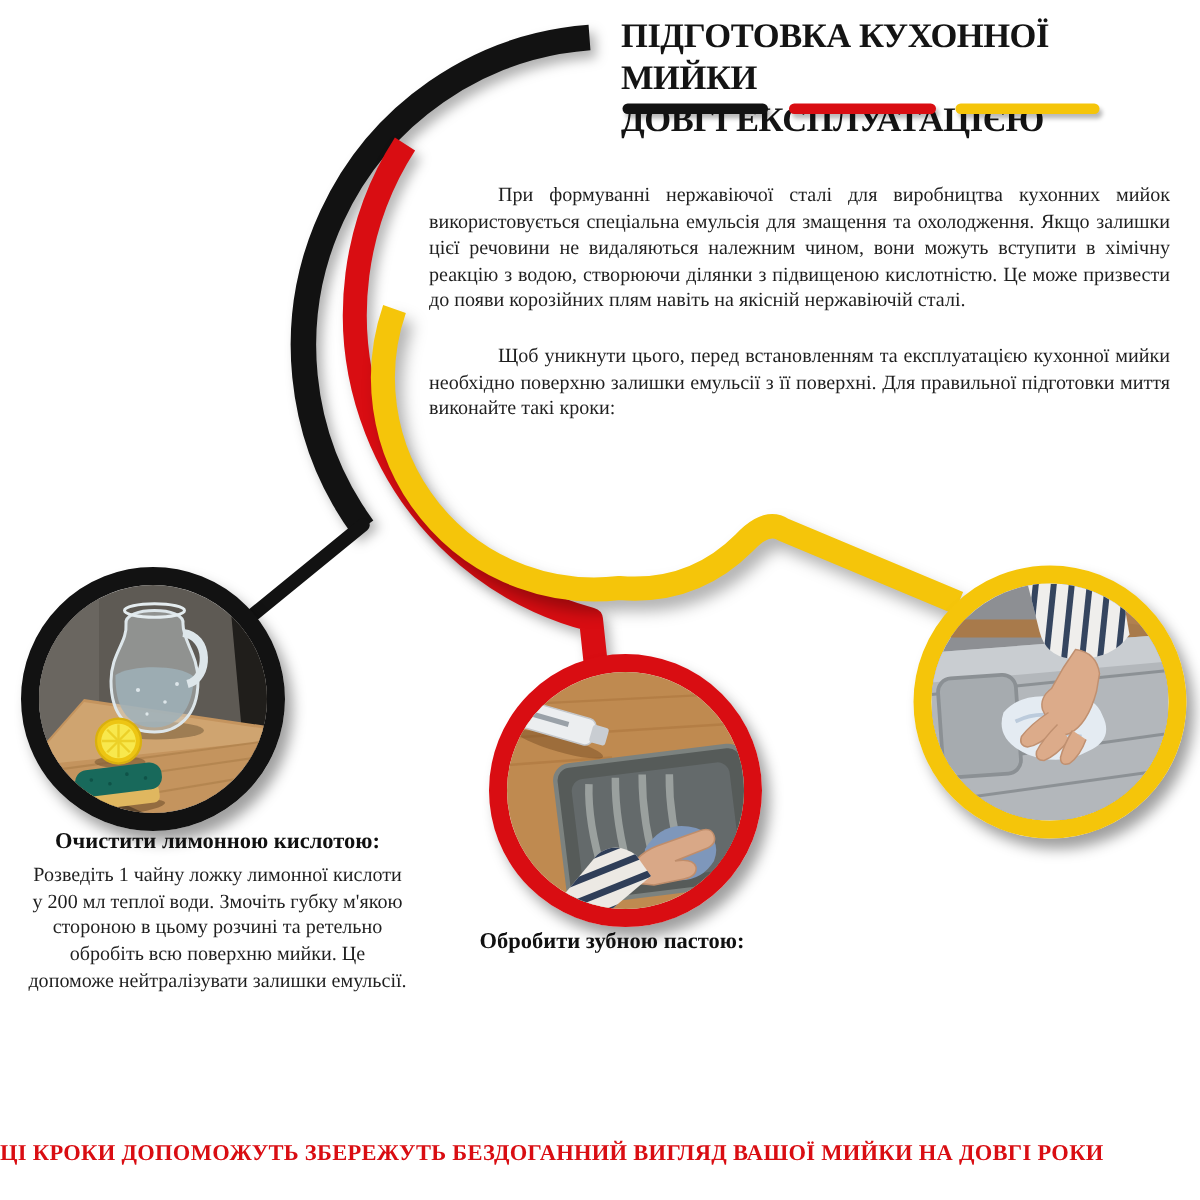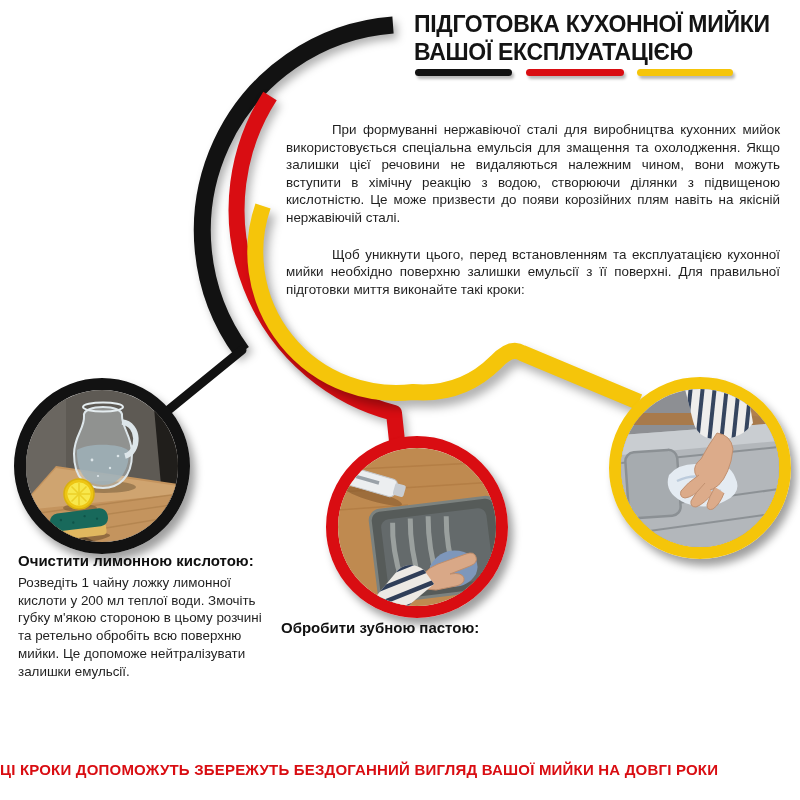--- a/index.html
+++ b/index.html
@@ -1,17 +1,17 @@
 <!DOCTYPE html>
 <html style="--black: #121212; --red: #d90d12; --yellow: #f5c50a; --text: #1f1f1f;"><head>
 <meta charset="utf-8">
 <style>
   html,body{margin:0;padding:0;background:#ffffff;}
   .canvas{position:relative;width:800px;height:800px;background:#fff;overflow:hidden;
-          font-family:Liberation Sans, sans-serif;}
+          font-family:Liberation Serif, serif;}
 
   
   .title{position:absolute;left:414px;top:10px;width:360px;font-weight:bold;
          font-size:23px;line-height:28px;letter-spacing:-0.3px;color:#141414;}
   .bar{position:absolute;top:69px;height:7px;border-radius:3.5px;
        box-shadow:2px 3px 3px rgba(0,0,0,.28);}
   .bar.b1{left:415px;width:97px;background:var(--black);}
   .bar.b2{left:526px;width:98px;background:var(--red);}
   .bar.b3{left:637px;width:96px;background:var(--yellow);}
 
@@ -32,21 +32,21 @@
 
   
   .photo-circle{position:absolute;border-radius:50%;overflow:hidden;
                 box-shadow:5px 7px 9px rgba(0,0,0,.38);}
   .photo-circle svg{display:block;}
   .pc1{left:14px;top:378px;width:152px;height:152px;border:12px solid var(--black);}
   .pc2{left:326px;top:436px;width:158px;height:158px;border:12px solid var(--red);}
   .pc3{left:609px;top:377px;width:158px;height:158px;border:12px solid var(--yellow);}
 
   
-  .step{position:absolute;width:254px;color:var(--text);}
+  .step{position:absolute;width:254px;color:var(--text);text-align:center;}
   .step h3{margin:0 0 4px;font-size:15px;line-height:18px;color:#101010;}
   .step p{margin:0;font-size:13.4px;line-height:17.7px;}
   .st1{left:18px;top:552px;}
   .st2{left:281px;top:619px;}
   .st3{left:537px;top:552px;}
 
   
   .slogan{position:absolute;left:0;top:761px;width:800px;text-align:left;
           font-weight:bold;font-size:15px;letter-spacing:.2px;color:var(--red);}
 </style>
@@ -57,21 +57,21 @@
 
   <svg class="arcs" viewBox="0 0 800 800">
     <path class="arc-black" d="M 393 25 A 206 206 0 0 0 242 352"></path>
     <path class="conn-black" d="M 242 350 L 166 412"></path>
     <path class="arc-red" d="M 270 96 A 210 210 0 0 0 394 413 L 397 441"></path>
     <path class="arc-yellow" d="M 263 206 A 141 141 0 0 0 413 392 Q 462 396 496 362 Q 511 346 522 353 L 639 402"></path>
   </svg>
 
   <div class="title">
     <div>ПІДГОТОВКА КУХОННОЇ МИЙКИ</div>
-    <div>ВАШОЇ ЕКСПЛУАТАЦІЄЮ</div>
+    <div>ДОВГІ ЕКСПЛУАТАЦІЄЮ</div>
   </div>
   <div class="bar b1"></div>
   <div class="bar b2"></div>
   <div class="bar b3"></div>
 
   <div class="intro">
     <p>При формуванні нержавіючої сталі для виробництва кухонних мийок використовується спеціальна емульсія для змащення та охолодження. Якщо залишки цієї речовини не видаляються належним чином, вони можуть вступити в хімічну реакцію з водою, створюючи ділянки з підвищеною кислотністю.  Це може призвести до появи корозійних плям навіть на якісній нержавіючій сталі.</p>
     <p>Щоб уникнути цього,  перед встановленням та експлуатацією кухонної мийки  необхідно поверхню залишки емульсії з її поверхні. Для правильної підготовки миття виконайте такі кроки:</p>
   </div>
 

